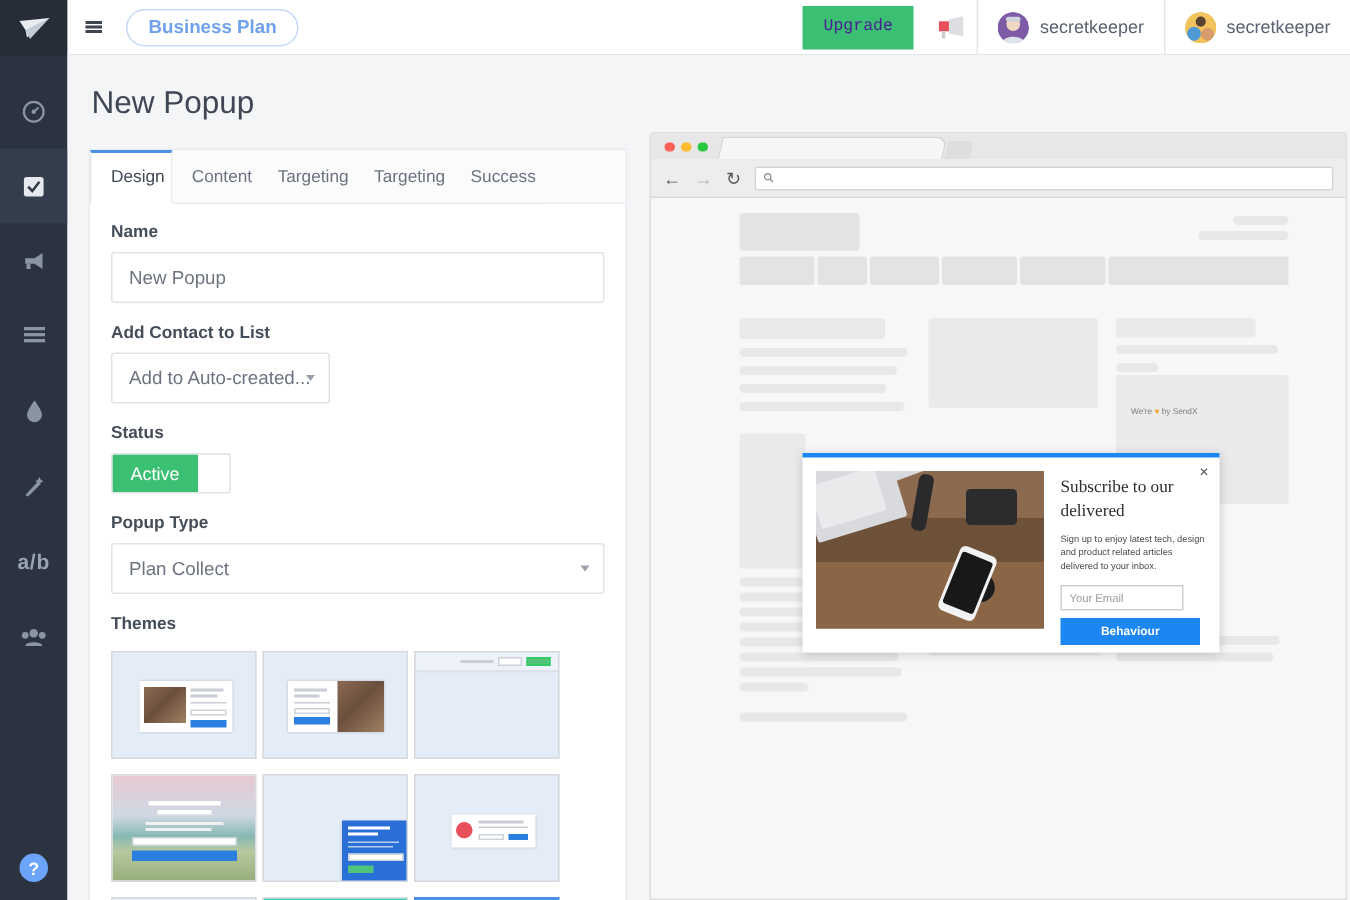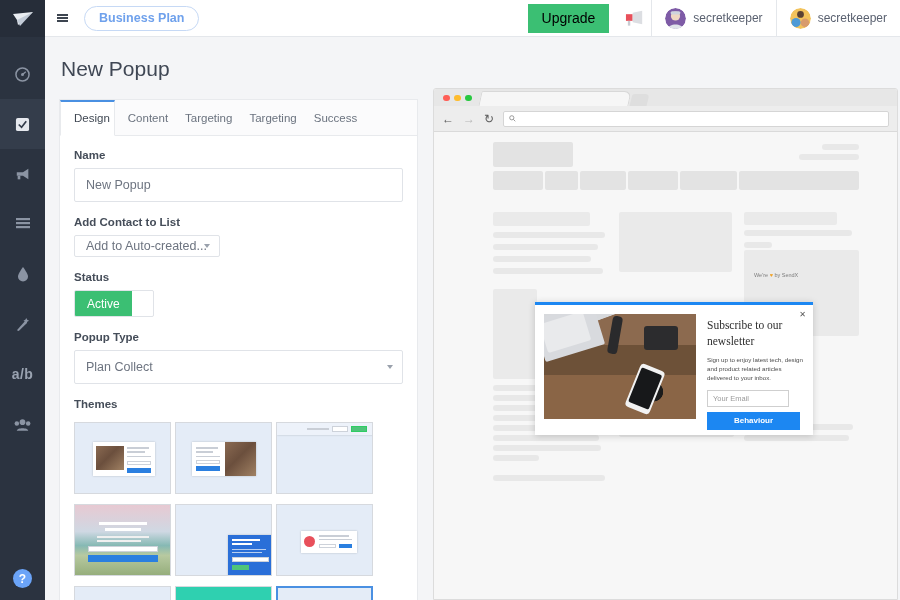--- a/index.html
+++ b/index.html
@@ -65,27 +65,28 @@
   .plan-badge {
     border: 1px solid #c6d9f5; border-radius: 13px;
     color: #6fa1ec; font-size: 12.5px; font-weight: bold;
     padding: 4px 14px 5px 14px;
     margin-left: 5px;
   }
   .topbar-right {
     margin-left: auto; display: flex; align-items: stretch; height: 37px;
   }
   .upgrade-btn {
-    background: #3bbf73; color: #000000;
-    font-size: 14px;
+    background: #3bbf73; color: #4c1d95;
+    font-size: 11px;
     padding: 0 14px;
     display: flex; align-items: center; justify-content: center;
     border: none; cursor: pointer;
     height: 29px; align-self: center;
     margin-right: 10px;
+    font-family: Liberation Mono, monospace;
   }
   .megaphone { width: 32px; display:flex; align-items:center; justify-content:center; }
   .divider-v { width: 1px; background: #e4e7eb; height: 37px; }
   .user-chip {
     display: flex; align-items: center; gap: 7px;
     padding: 0 13px; height: 37px;
     font-size: 12px; color: #5a6170;
   }
   .avatar { width: 21px; height: 21px; border-radius: 50%; flex: 0 0 21px; position: relative; overflow: hidden; }
 
@@ -127,21 +128,21 @@
   }
   .text-input {
     width: 100%; height: 34px;
     border: 1px solid #e0e3e8; border-radius: 2px;
     padding: 0 11px; font-size: 12.5px; color: #6d7480;
     font-family: "Liberation Sans", sans-serif;
     background: #fff; outline: none;
   }
   .field { margin-bottom: 14px; }
   .select-sm {
-    width: 146px; height: 22px; position: relative;
+    width: 146px; height: 34px; position: relative;
     border: 1px solid #e0e3e8; border-radius: 2px; background: #fff;
     display: flex; align-items: center; padding: 0 11px;
     font-size: 12.5px; color: #6d7480; cursor: pointer;
   }
   .select-wide {
     width: 100%; height: 34px; position: relative;
     border: 1px solid #e0e3e8; border-radius: 2px; background: #fff;
     display: flex; align-items: center; padding: 0 11px;
     font-size: 12.5px; color: #6d7480; cursor: pointer;
   }
@@ -610,21 +611,21 @@
 
             <div class="popup">
               <span class="popup-close">✕</span>
               <div class="popup-img">
                 <div class="photo-laptop"></div>
                 <div class="photo-strap"></div>
                 <div class="photo-cam"></div>
                 <div class="photo-phone"></div>
               </div>
               <div class="popup-right">
-                <div class="popup-title">Subscribe to our newsletter</div>
+                <div class="popup-title">Subscribe to our delivered</div>
                 <div class="popup-desc">Sign up to enjoy latest tech, design and product related articles delivered to your inbox.</div>
                 <div class="popup-input">Your Email</div>
                 <button class="popup-btn">Behaviour</button>
               </div>
             </div>
           </div>
         </div>
       </div>
 
     </div>

